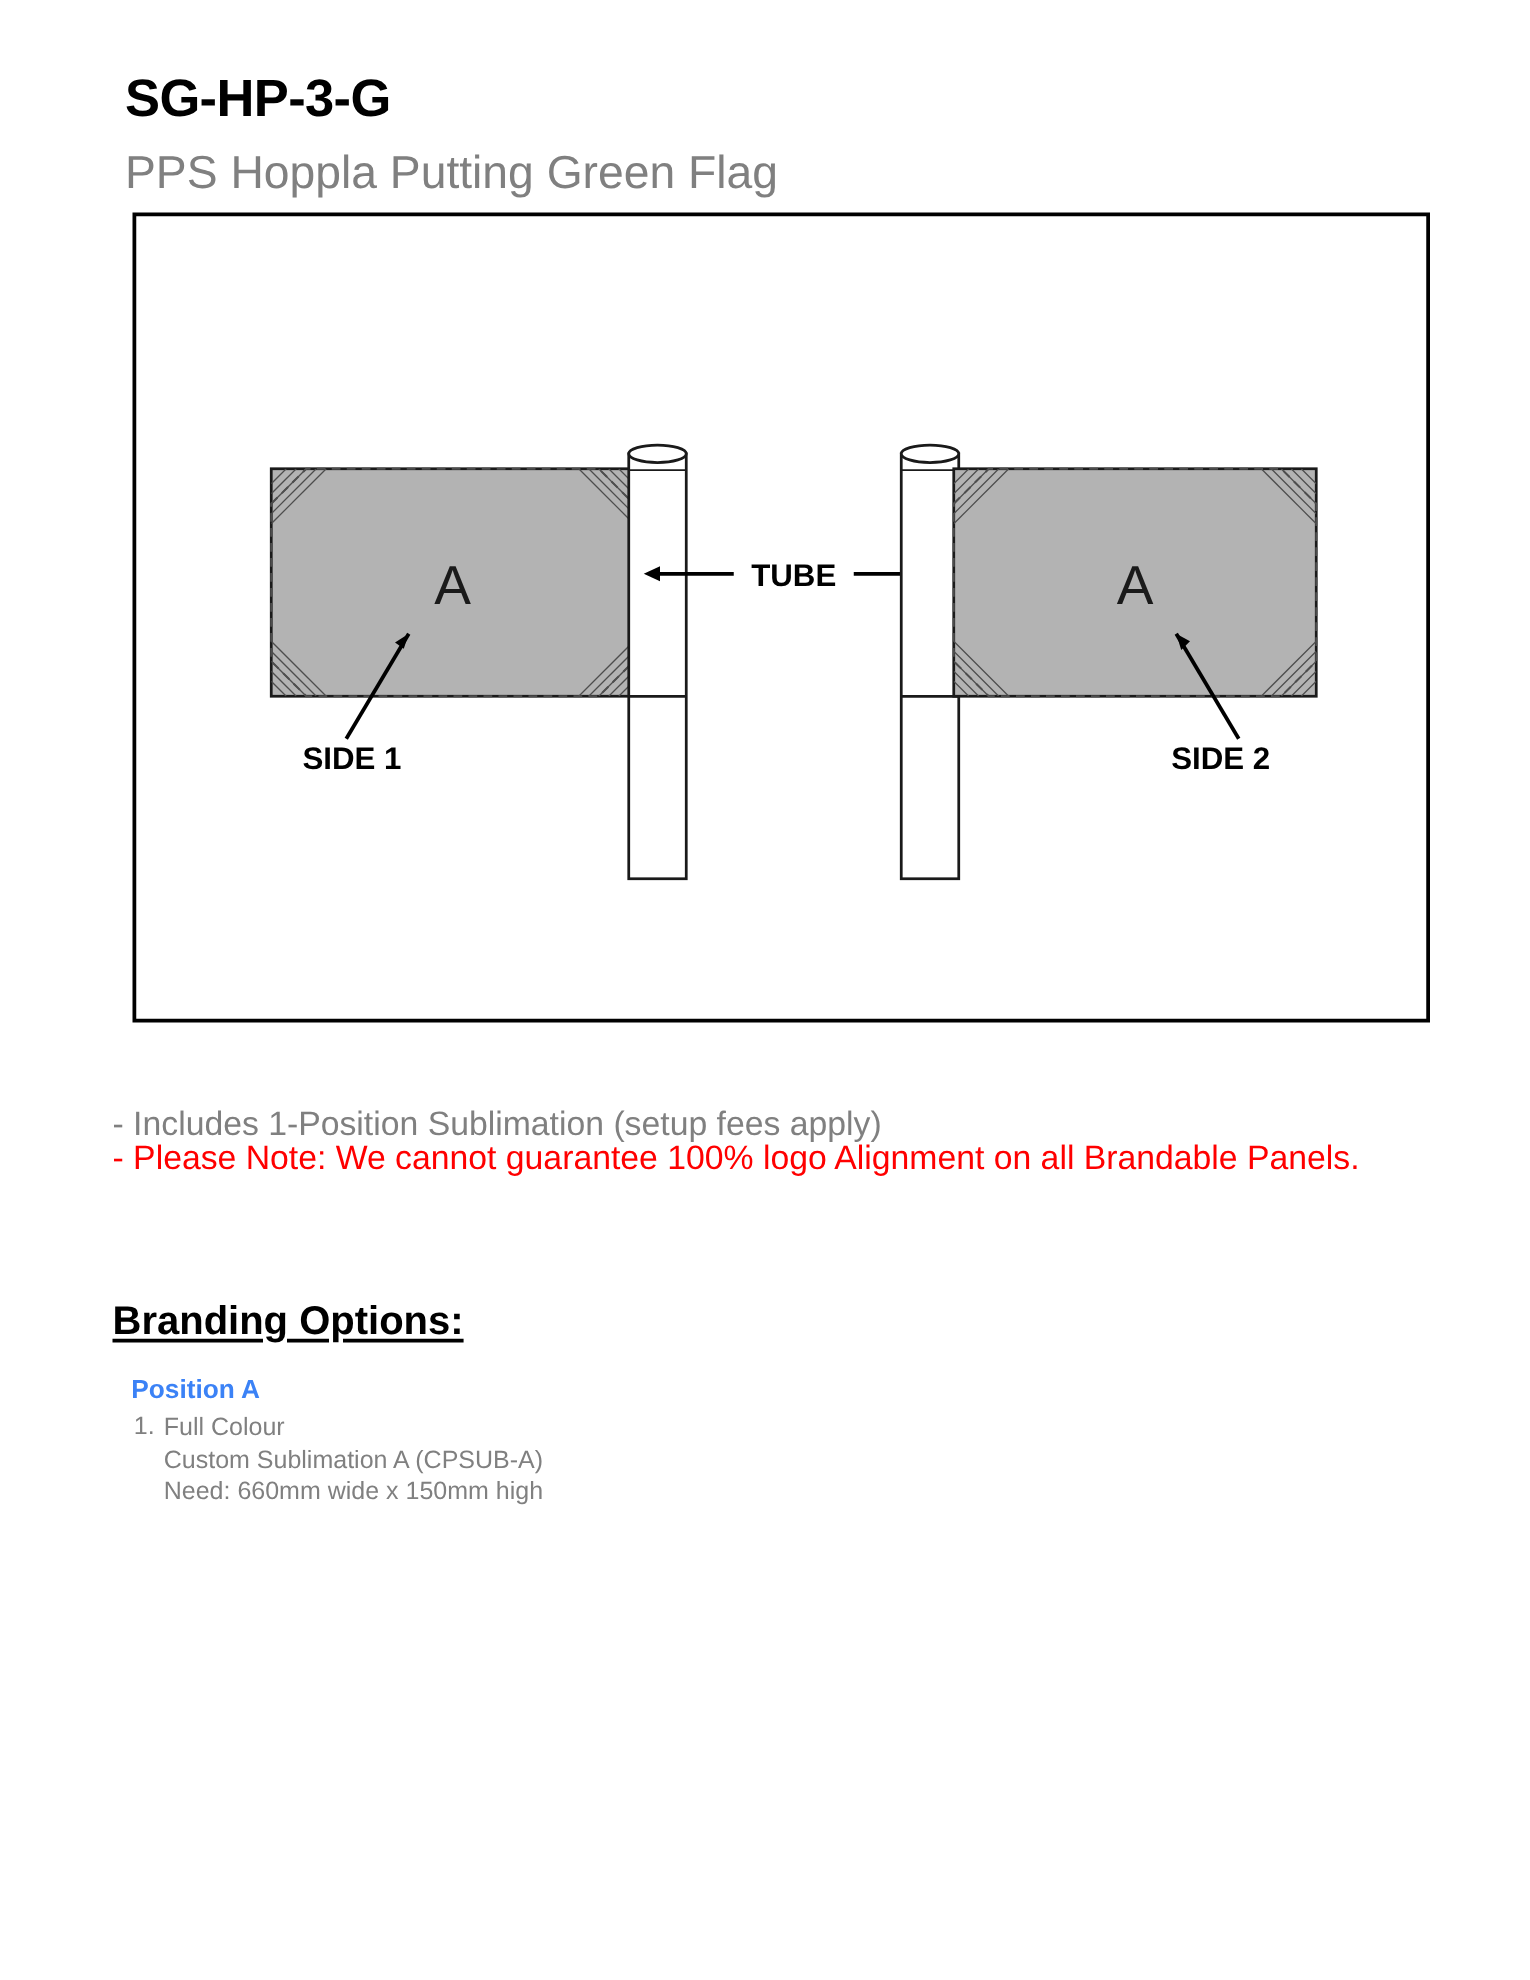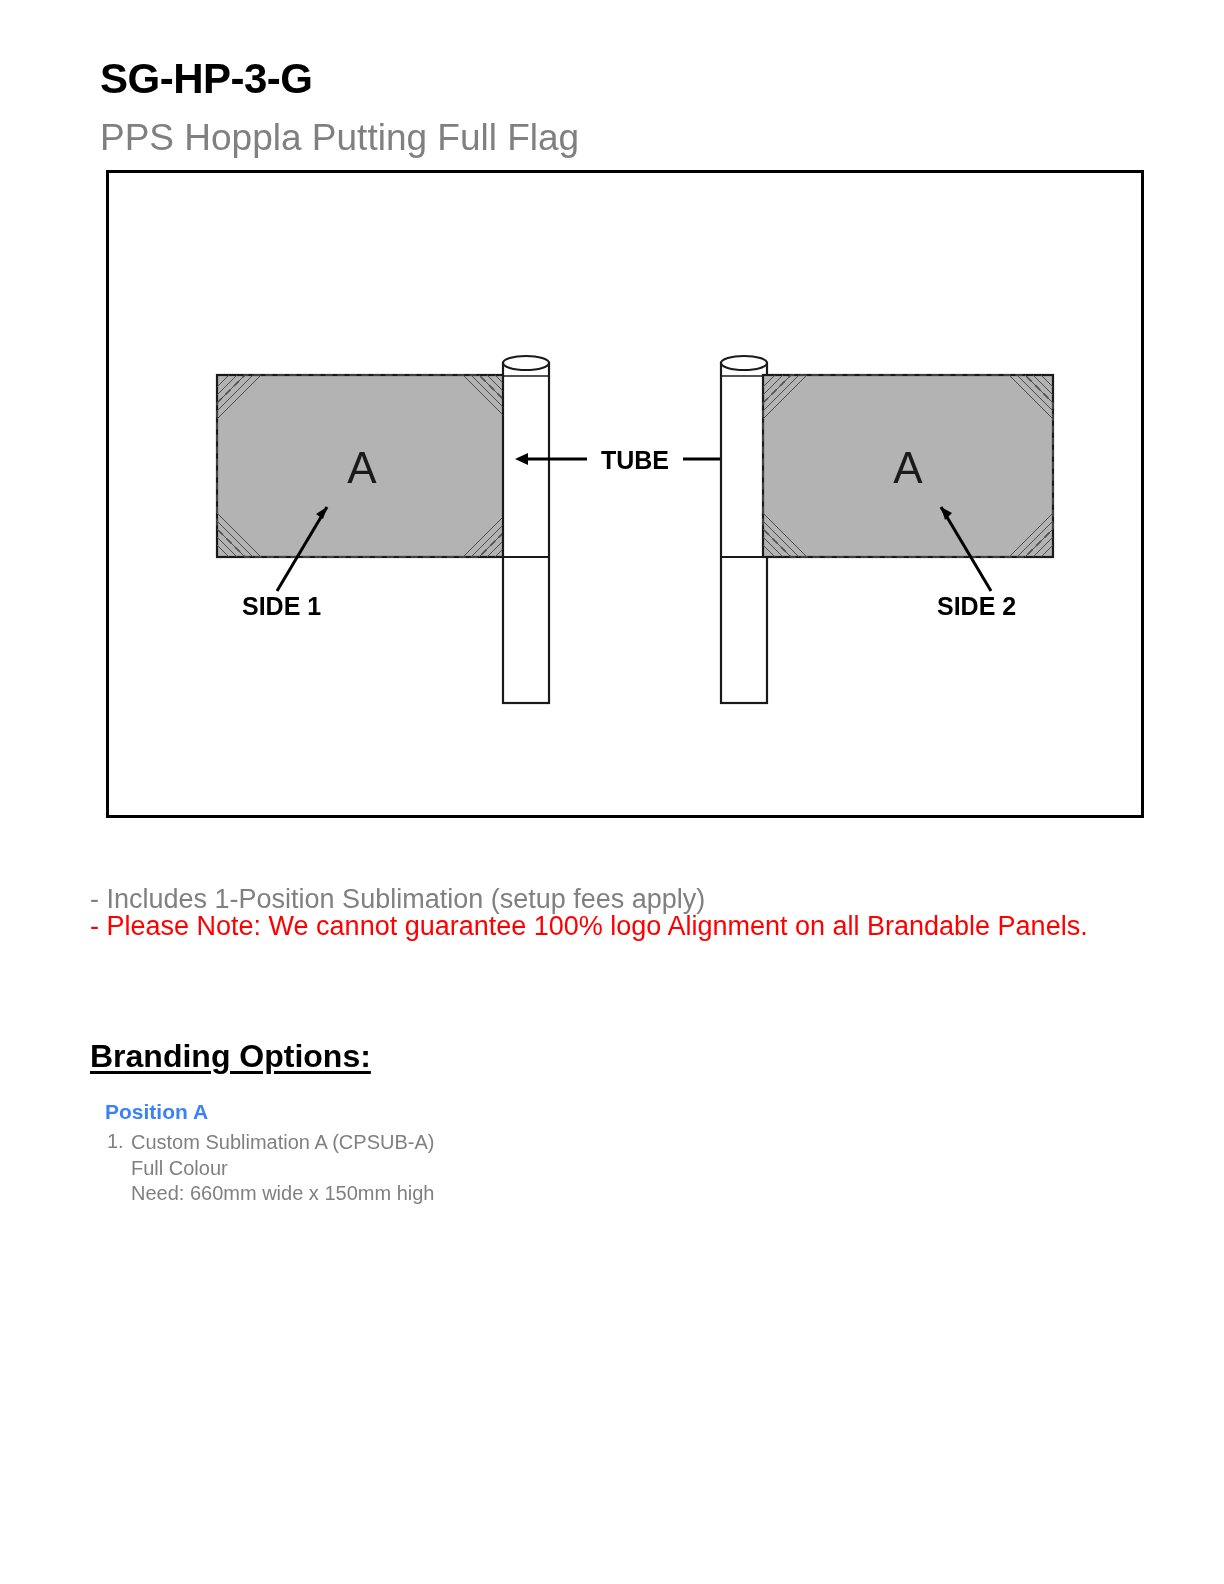--- a/index.html
+++ b/index.html
@@ -106,21 +106,21 @@
     line-height: 1.28;
   }
   .branding-item-lines div { white-space: nowrap; }
 </style>
 </head>
 <body>
 
 <div class="page">
 
   <div class="sku-title">SG-HP-3-G</div>
-  <div class="product-name">PPS Hoppla Putting Full Flag</div>
+  <div class="product-name">PPS Hoppla Putting Green Flag</div>
 
   <div class="illus-frame">
     <svg class="illus-svg" width="1032" height="642" viewBox="0 0 1032 642">
       <defs>
         <clipPath id="clipLeftPanel">
           <rect x="108" y="202" width="290" height="182"></rect>
         </clipPath>
         <clipPath id="clipRightPanel">
           <rect x="654" y="202" width="290" height="182"></rect>
         </clipPath>
@@ -231,18 +231,18 @@
   <div class="note-line" id="note-line-1">- Includes 1-Position Sublimation (setup fees apply)</div>
   <div class="note-line" id="note-line-2">- Please Note: We cannot guarantee 100% logo Alignment on all Brandable Panels.</div>
 
   <div class="section-heading" id="branding-heading">Branding Options:</div>
 
   <div class="position-label">Position A</div>
 
   <div class="branding-item-num">1.</div>
 
   <div class="branding-item-lines">
+    <div>Full Colour</div>
     <div>Custom Sublimation A (CPSUB-A)</div>
-    <div>Full Colour</div>
     <div>Need: 660mm wide x 150mm high</div>
   </div>
 
 </div>
 
 </body></html>

